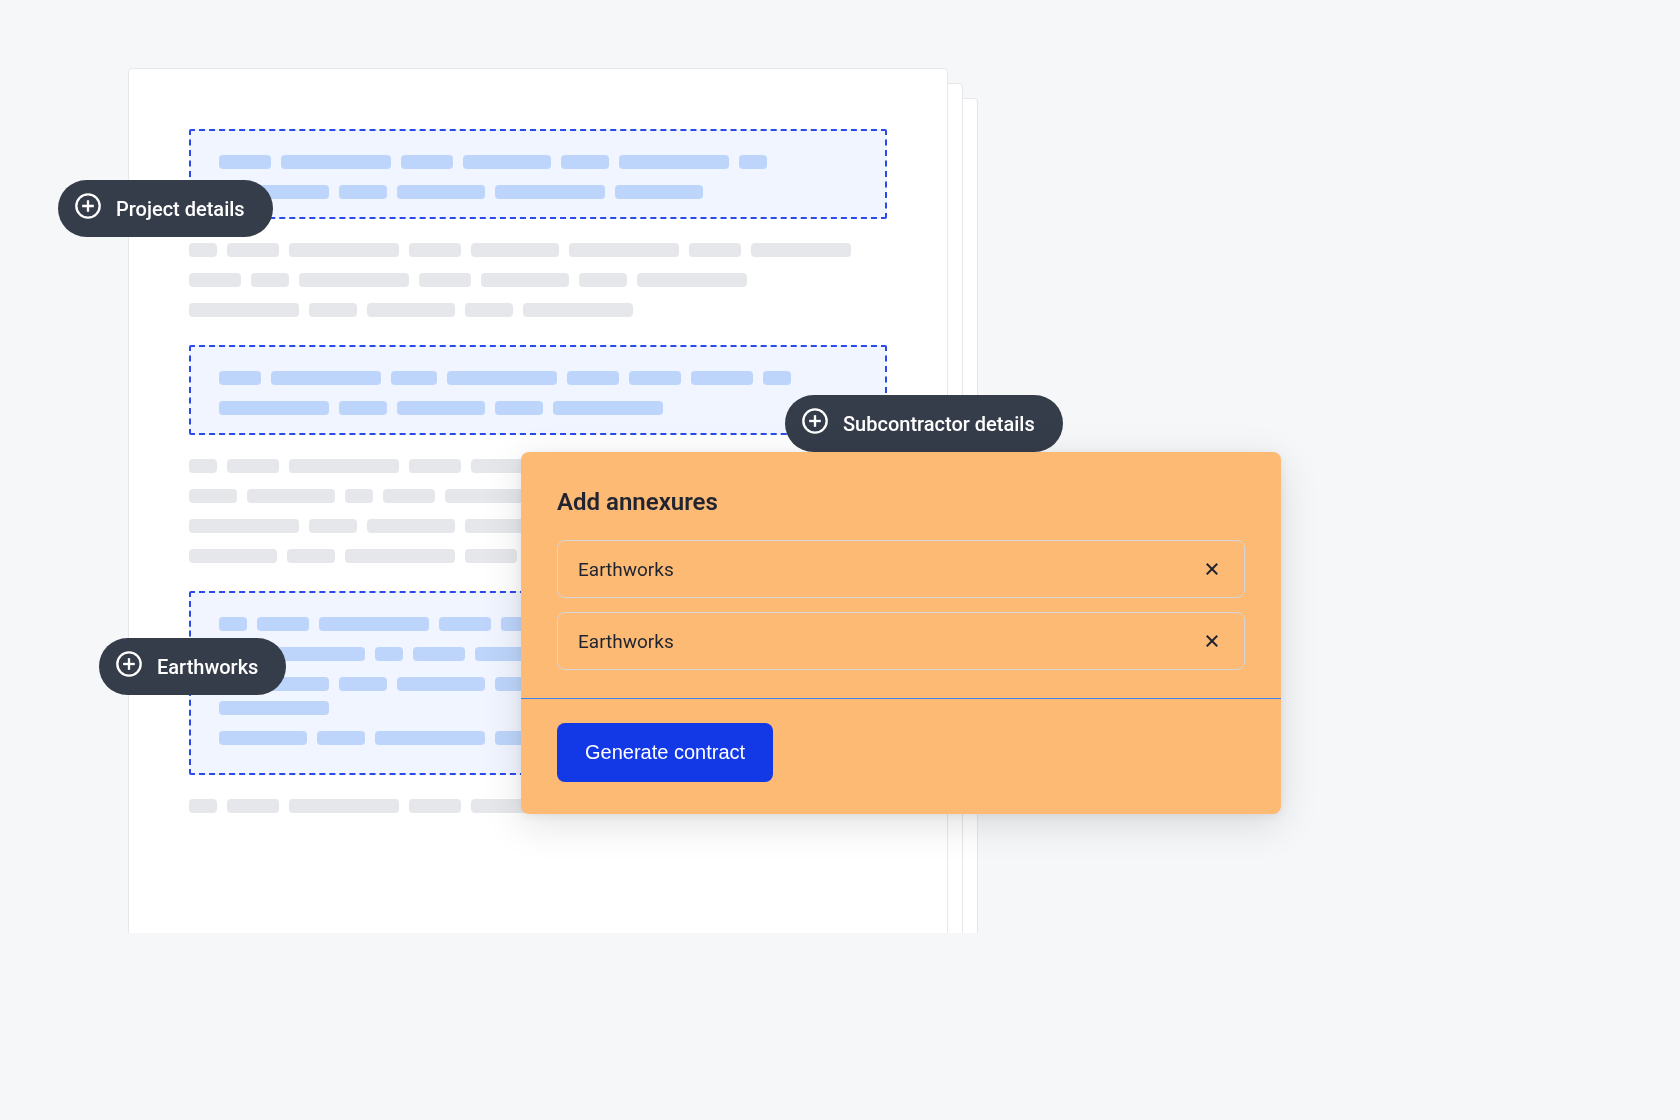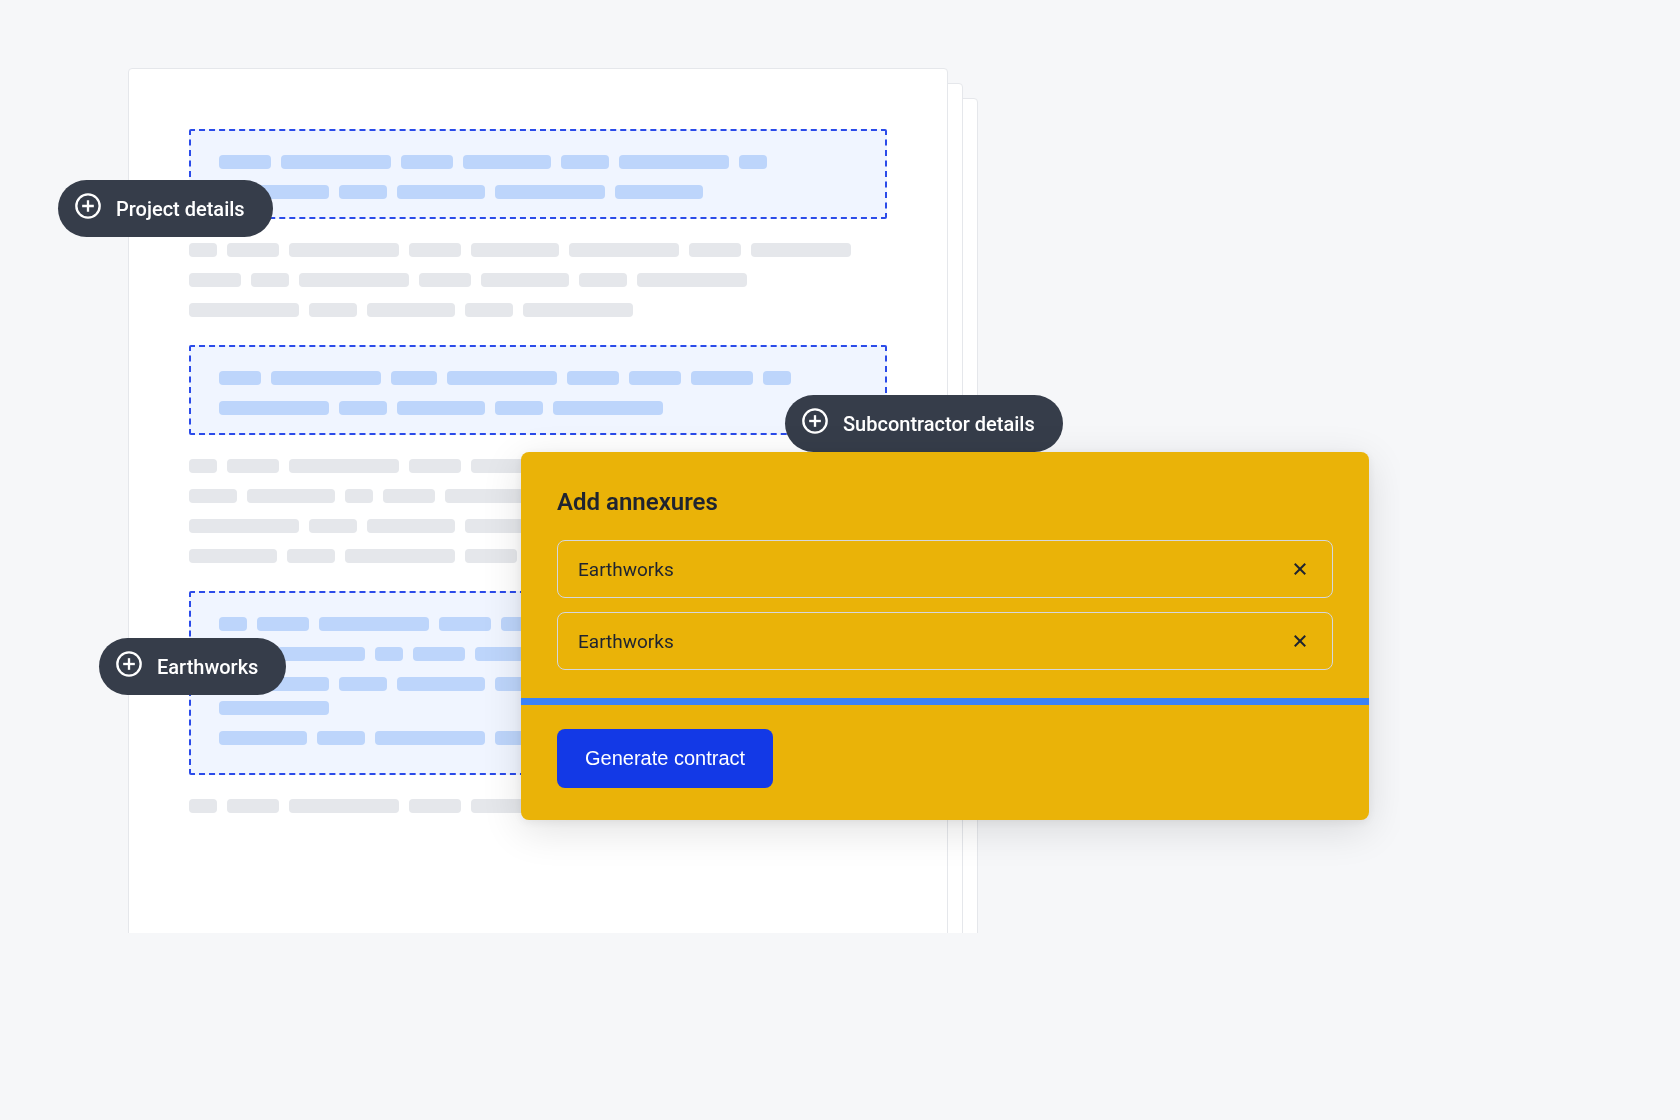--- a/index.html
+++ b/index.html
@@ -119,22 +119,22 @@
     
     .pill-project { top: 180px; left: 58px; }
     .pill-subcontractor { top: 355px; left: 785px; margin-top: 40px; }
     .pill-particulars { top: 638px; left: 99px; }
     
     
     .annex-panel {
       position: absolute;
       top: 452px;
       left: 521px;
-      width: 848px;
-      background: #eab308;
+      width: 760px;
+      background: #fdba74;
       border-radius: 8px;
       box-shadow: 0 10px 40px rgba(0,0,0,0.12), 0 2px 8px rgba(0,0,0,0.06);
       overflow: hidden;
     }
     
     .annex-body {
       padding: 36px 36px 28px 36px;
     }
     
     .annex-title {
@@ -168,21 +168,21 @@
       width: 24px;
       height: 24px;
     }
     
     .annex-remove svg {
       width: 18px;
       height: 18px;
     }
     
     .annex-footer {
-      border-top: 7px solid #3b82f6;
+      border-top: 1px solid #3b82f6;
       padding: 24px 25px 32px 36px;
     }
     
     .generate-btn {
       background: #1339e6;
       color: #ffffff;
       border: none;
       border-radius: 8px;
       padding: 18px 28px;
       font-size: 20px;

